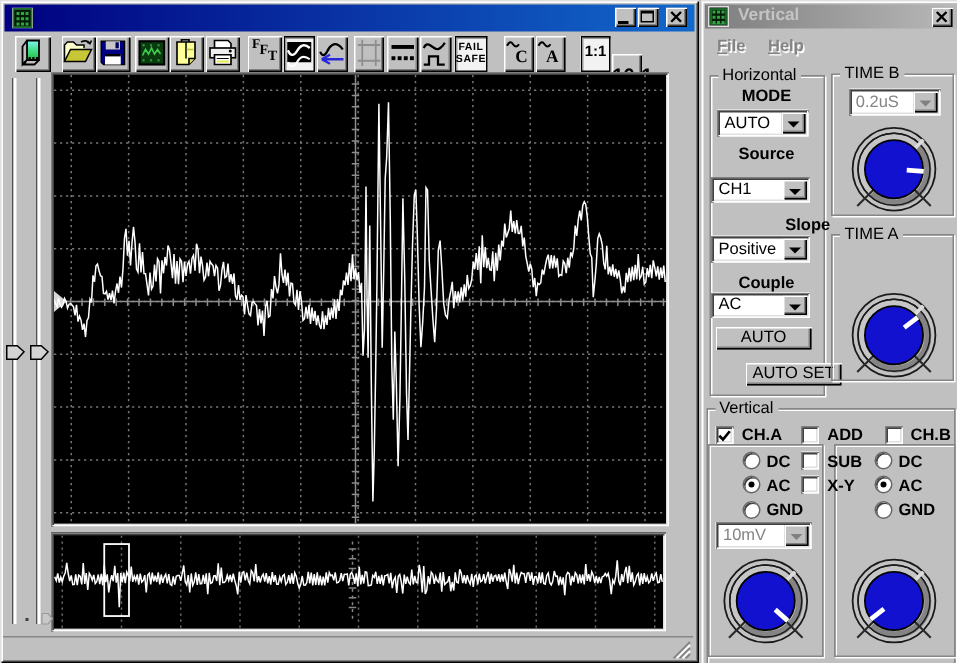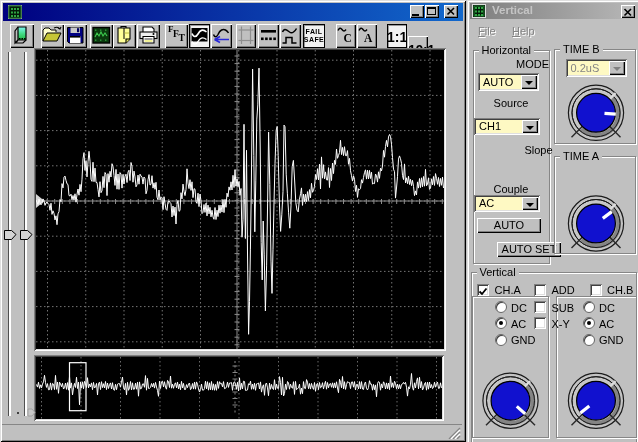--- a/index.html
+++ b/index.html
@@ -4,29 +4,29 @@
 *{margin:0;padding:0;box-sizing:border-box;}
 html,body{width:638px;height:442px;overflow:hidden;background:#c0c0c0;}
 body{font-family:"Liberation Sans",sans-serif;background:#c0c0c0;position:relative;}
 .abs{position:absolute;}
 .win{background:#c0c0c0;box-shadow:inset 1px 1px 0 #dfdfdf,inset -1px -1px 0 #000,inset 2px 2px 0 #fff,inset -2px -2px 0 #808080;}
 .sunkenp{box-shadow:inset 1px 1px 0 #808080,inset -1px -1px 0 #fff,inset 2px 2px 0 #404040,inset -2px -2px 0 #dfdfdf;}
 .tbtn{position:absolute;background:#c0c0c0;box-shadow:inset 1px 1px 0 #fff,inset -1px -1px 0 #000,inset -2px -2px 0 #808080;}
 .tbtn.pressed{background:#f2f2f2;box-shadow:inset 0 0 0 1px #000,inset 2px 2px 0 #9a9a9a;}
 .cap{position:absolute;left:3px;top:3px;height:18px;background:linear-gradient(90deg,#000080,#1268cc);color:#fff;font-weight:bold;font-size:11px;line-height:18px;}
 .wbtn{position:absolute;background:#c0c0c0;box-shadow:inset 1px 1px 0 #fff,inset -1px -1px 0 #000,inset -2px -2px 0 #808080;}
-.combo{position:absolute;background:#fef9c3;box-shadow:inset 1px 1px 0 #808080,inset -1px -1px 0 #fff,inset 2px 2px 0 #404040,inset -2px -2px 0 #dfdfdf;font-size:11px;}
+.combo{position:absolute;background:#ffffff;box-shadow:inset 1px 1px 0 #808080,inset -1px -1px 0 #fff,inset 2px 2px 0 #404040,inset -2px -2px 0 #dfdfdf;font-size:11px;}
 .combo .tx{position:absolute;left:5px;top:50%;transform:translateY(-50%);color:#000;white-space:nowrap;}
 .combo.dis .tx{color:#848484;}
 .combo .ar{position:absolute;right:2px;top:2px;bottom:2px;width:16px;background:#c0c0c0;box-shadow:inset 1px 1px 0 #fff,inset -1px -1px 0 #000,inset -2px -2px 0 #808080;}
 .combo .ar:after{content:"";position:absolute;left:4px;top:6px;border:4px solid transparent;border-top:4px solid #000;}
 .combo.dis .ar:after{border-top-color:#808080;}
 .group{position:absolute;border:1px solid #868686;box-shadow:1px 1px 0 #fff,inset 1px 1px 0 #fff;}
 .group>span{position:absolute;top:-7px;left:5px;background:#c0c0c0;padding:0 3px;font-size:11px;color:#000;line-height:12px;white-space:nowrap;}
-.lbl{position:absolute;font-size:11px;color:#000;white-space:nowrap;}
+.lbl{position:absolute;font-size:11px;color:#000;white-space:nowrap;font-weight:bold;}
 .cb{position:absolute;width:12px;height:12px;background:#fff;box-shadow:inset 1px 1px 0 #808080,inset -1px -1px 0 #fff,inset 2px 2px 0 #404040,inset -2px -2px 0 #dfdfdf;}
 .rb{position:absolute;width:12px;height:12px;border-radius:50%;background:#fff;border:1px solid #666;box-shadow:inset 1px 1px 0 #404040,inset -1px -1px 1px #fff;}
 .rb.sel:after{content:"";position:absolute;left:3px;top:3px;width:4px;height:4px;border-radius:50%;background:#000;}
 .btn95{position:absolute;background:#c0c0c0;box-shadow:inset 1px 1px 0 #fff,inset -1px -1px 0 #000,inset -2px -2px 0 #808080;font-size:11px;color:#000;text-align:center;}
 </style></head>
 <body>
 
 <div class="abs win" style="left:0;top:0;width:466px;height:442px;">
   <div class="cap" style="width:460px;">
     <svg class="abs" style="left:5px;top:2px;" width="14" height="14">
@@ -151,21 +151,21 @@
       <div style="position:absolute;left:0;right:0;top:4px;">FAIL<br>SAFE</div>
     </div>
 <div class="tbtn" style="left:336px;top:24px;width:20px;height:23.5px;"><svg width="20" height="23" viewBox="0 0 20 23">
 <path d="M2 6.5 q2 -4 4 -1 t4 0" fill="none" stroke="#000" stroke-width="1.4"></path>
 <text x="7.5" y="17.5" font-family="Liberation Serif,serif" font-size="11.5" font-weight="bold" fill="#000">C</text>
       </svg></div>
 <div class="tbtn" style="left:357px;top:24px;width:20px;height:23.5px;"><svg width="20" height="23" viewBox="0 0 20 23">
 <path d="M2 6.5 q2 -4 4 -1 t4 0" fill="none" stroke="#000" stroke-width="1.4"></path>
 <text x="7" y="17.5" font-family="Liberation Serif,serif" font-size="11.5" font-weight="bold" fill="#000">A</text>
       </svg></div>
-<div class="tbtn pressed" style="left:387px;top:24px;width:20px;height:23.5px;color:#000;font-weight:bold;font-size:14px;">
+<div class="tbtn pressed" style="left:387px;top:24px;width:20px;height:23.5px;color:#000;font-weight:bold;font-size:10px;">
       <div style="position:absolute;left:0;right:0;top:5px;text-align:center;">1:1</div>
     </div>
 <div class="tbtn" style="left:408px;top:36px;width:20px;height:21px;color:#000;font-weight:bold;font-size:14px;">
       <div style="position:absolute;left:0;right:0;top:6px;text-align:center;letter-spacing:-0.3px;">10:1</div>
     </div>
 
   <div class="abs" style="left:8px;top:52px;width:1px;height:364px;background:#505050;"></div>
   <div class="abs" style="left:9px;top:52px;width:2px;height:364px;background:#fff;"></div>
   <div class="abs" style="left:24px;top:52px;width:1px;height:364px;background:#505050;"></div>
   <div class="abs" style="left:25px;top:52px;width:2px;height:364px;background:#fff;"></div>
@@ -370,31 +370,35 @@
     <span style="position:absolute;left:22px;top:1px;font-weight:bold;font-size:11.5px;color:#c4c4c4;">Vertical</span>
     <div class="wbtn" style="left:151px;top:2px;width:14px;height:13px;"><svg width="14" height="13">
           <path d="M3.5 3 L10 9.5 M10 3 L3.5 9.5" stroke="#000" stroke-width="1.6"></path>
         </svg></div>
   </div>
   <div class="lbl" style="left:11px;top:25px;color:#848484;text-shadow:1px 1px 0 #fff;"><u>F</u>ile</div>
   <div class="lbl" style="left:45px;top:25px;color:#848484;text-shadow:1px 1px 0 #fff;"><u>H</u>elp</div>
   <div class="group" style="left:5.5px;top:49.5px;width:77px;height:214px;">
       <span>Horizontal</span>
     </div>
-<div class="lbl" style="left:6px;top:58px;width:76px;text-align:right;">MODE</div>
+<div class="lbl" style="left:6px;top:58px;width:76px;text-align:center;">MODE</div>
 <div class="combo" style="left:11px;top:72.5px;width:61px;height:18px;">
       <span class="tx">AUTO</span>
       <div class="ar"></div>
     </div>
 <div class="lbl" style="left:6px;top:96.5px;width:76px;text-align:center;">Source</div>
 <div class="combo" style="left:7px;top:117.5px;width:66px;height:17px;">
       <span class="tx">CH1</span>
       <div class="ar"></div>
     </div>
 <div class="lbl" style="left:6px;top:143.5px;width:96px;text-align:center;padding-left:35px;">Slope</div>
+<div class="combo" style="left:7px;top:157px;width:66px;height:17.5px;">
+      <span class="tx">Positive</span>
+      <div class="ar"></div>
+    </div>
 <div class="lbl" style="left:6px;top:182.5px;width:76px;text-align:center;">Couple</div>
 <div class="combo" style="left:7px;top:194.5px;width:66px;height:17.5px;">
       <span class="tx">AC</span>
       <div class="ar"></div>
     </div>
 <div class="btn95" style="left:10px;top:217.5px;width:64px;height:15.5px;line-height:15px;">AUTO</div>
 <div class="btn95" style="left:10px;top:242px;width:64px;height:15px;line-height:14.5px;margin-left:20px;">AUTO SET</div>
 <div class="group" style="left:87px;top:49px;width:82px;height:95px;">
       <span>TIME B</span>
     </div>
@@ -427,20 +431,24 @@
 <div class="rb sel" style="left:27.5px;top:317.3px;"></div>
 <div class="lbl" style="left:44px;top:317.8px;">AC</div>
 <div class="cb" style="left:67px;top:317.3px;"></div>
 <div class="lbl" style="left:84.5px;top:317.8px;">X-Y</div>
 <div class="rb sel" style="left:116px;top:317.3px;"></div>
 <div class="lbl" style="left:132px;top:317.8px;">AC</div>
 <div class="rb" style="left:27.5px;top:333.5px;"></div>
 <div class="lbl" style="left:44px;top:334px;">GND</div>
 <div class="rb" style="left:116px;top:333.5px;"></div>
 <div class="lbl" style="left:132px;top:334px;">GND</div>
+<div class="combo dis" style="left:10px;top:348px;width:64px;height:18px;">
+      <span class="tx">10mV</span>
+      <div class="ar"></div>
+    </div>
 
 </div>
 <svg class="abs" style="left:467px;top:0;" width="172" height="442">
     <g transform="translate(129,112.8)">
 <circle r="27.6" fill="#c3c3c3" stroke="#1a1a1a" stroke-width="1.2"></circle>
 <circle r="24" fill="#c6c6c6" stroke="#1a1a1a" stroke-width="1"></circle>
 <path d="M 15.1 -15.6 A 21.7 21.7 0 1 1 -14.5 16.1" fill="none" stroke="#848484" stroke-width="4.6"></path>
 <circle r="24" fill="none" stroke="#1a1a1a" stroke-width="1"></circle>
 <line x1="-13.5" y1="13.5" x2="-24.5" y2="24.5" stroke="#2a2a2a" stroke-width="1.4"></line>
 <line x1="13.5" y1="13.5" x2="24.5" y2="24.5" stroke="#2a2a2a" stroke-width="1.4"></line>

